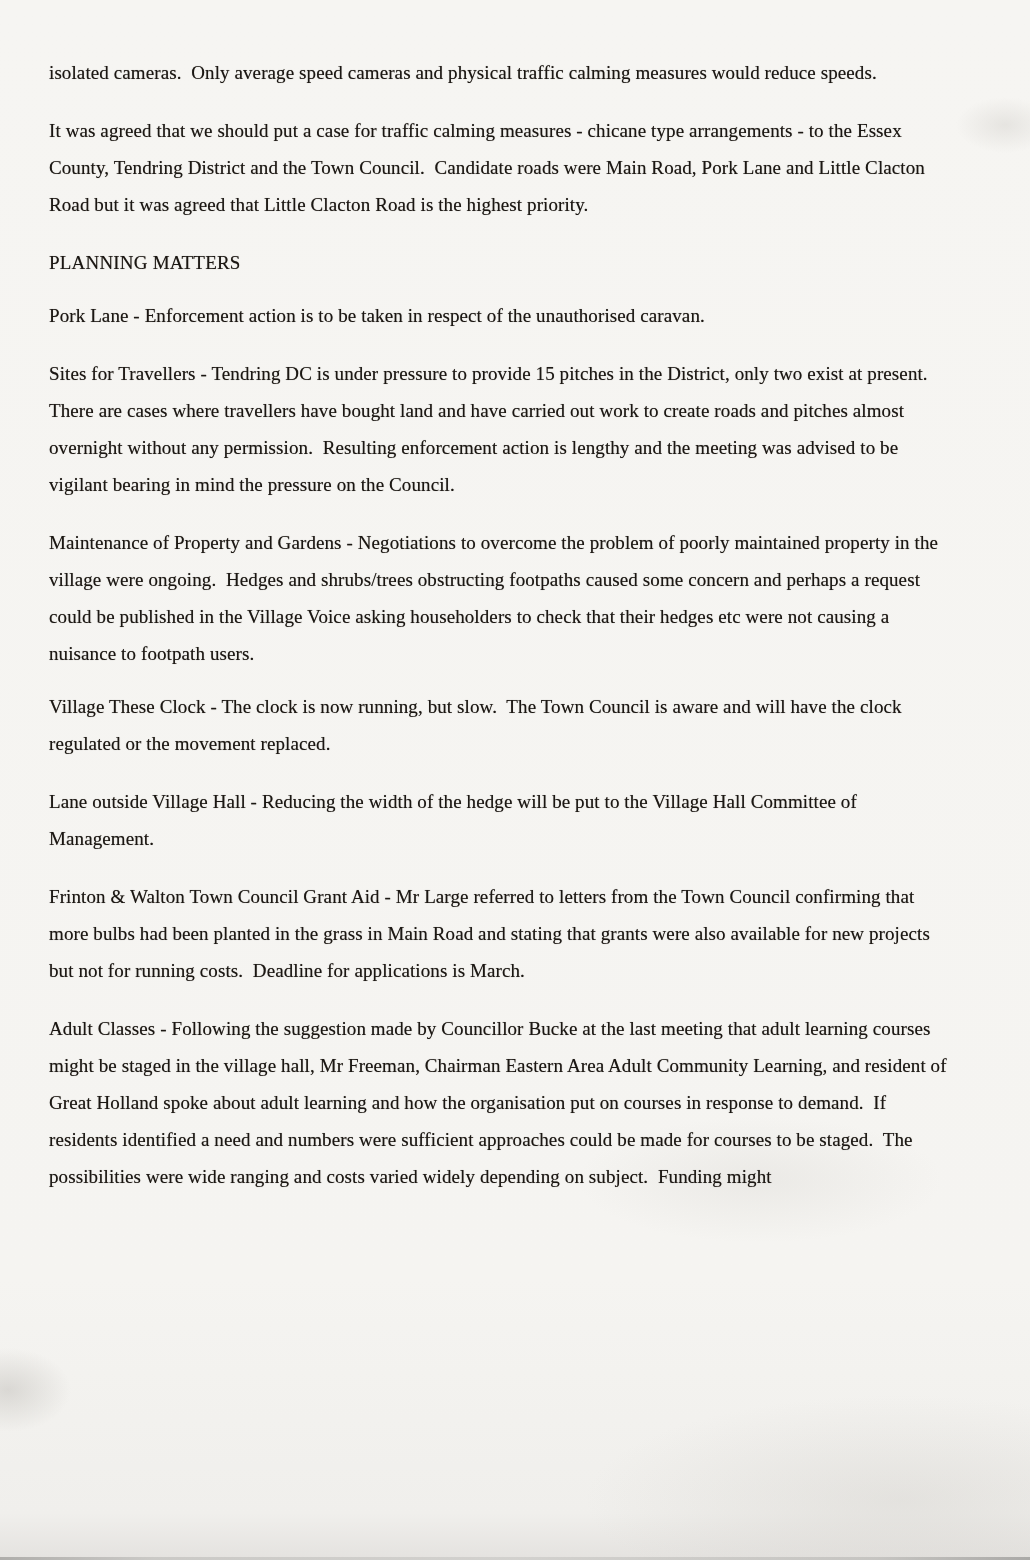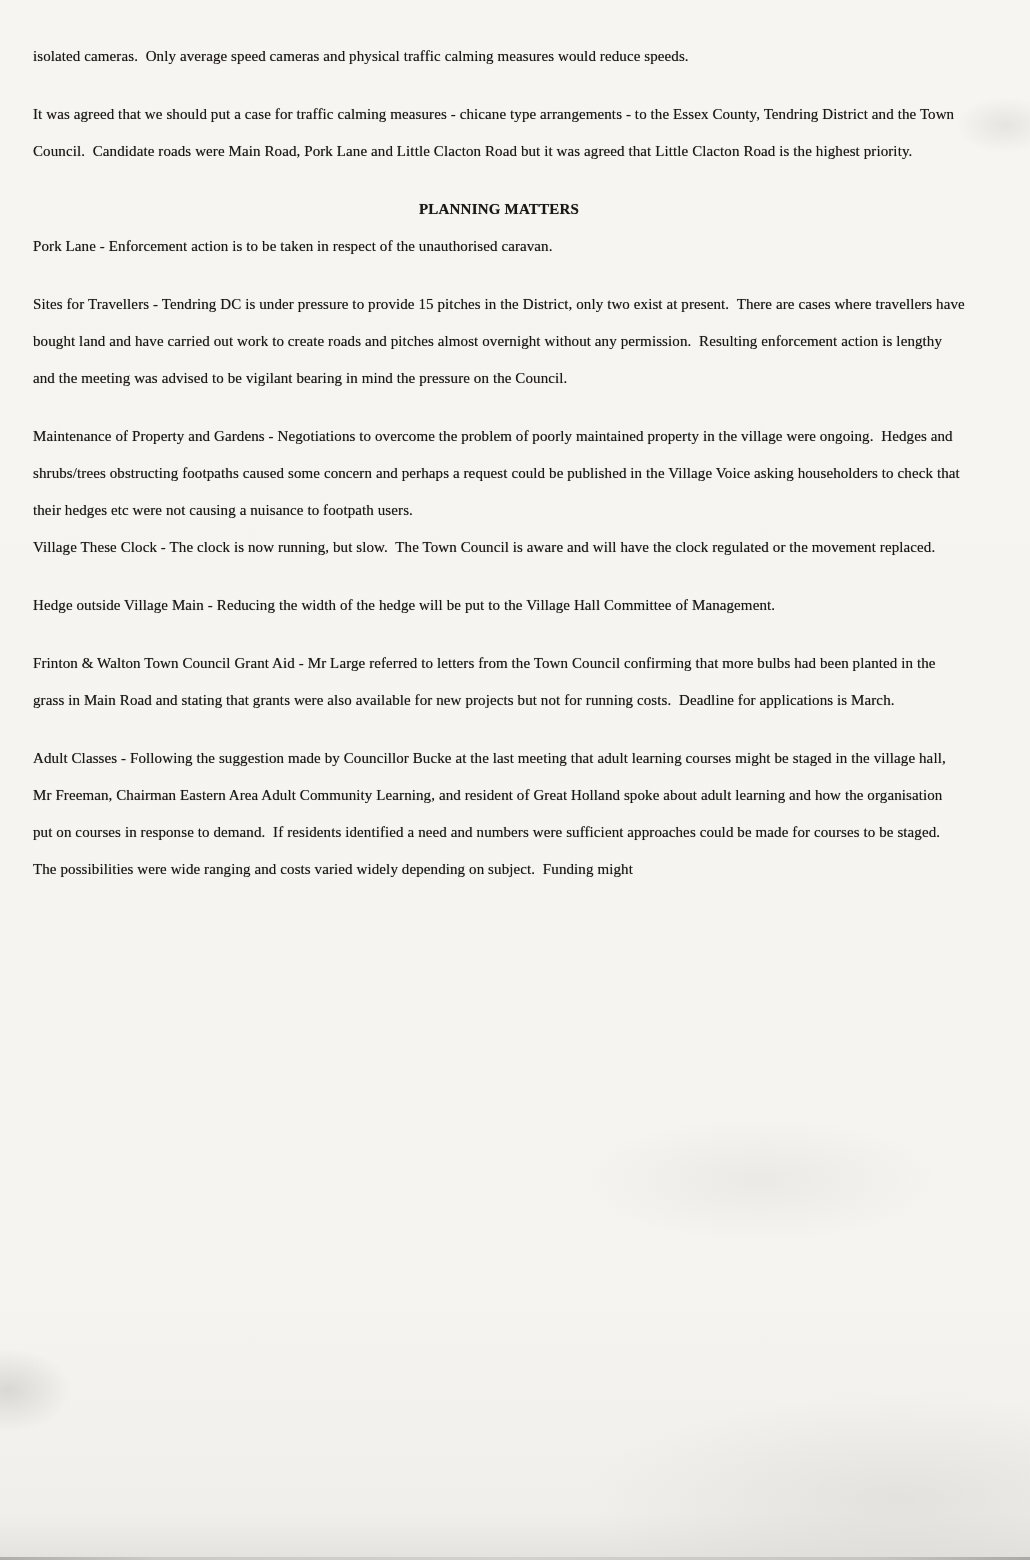--- a/index.html
+++ b/index.html
@@ -21,34 +21,33 @@
     padding: 38px 65px 0 33px;
     color: #1b1713;
     background:
       radial-gradient(ellipse 90px 60px at 8px 1390px, rgba(187,184,179,0.45), rgba(187,184,179,0) 70%),
       radial-gradient(ellipse 260px 90px at 760px 1180px, rgba(205,202,197,0.25), rgba(205,202,197,0) 70%),
       radial-gradient(ellipse 420px 140px at 900px 1500px, rgba(198,195,190,0.30), rgba(198,195,190,0) 75%),
       radial-gradient(ellipse 70px 40px at 1005px 125px, rgba(200,197,192,0.35), rgba(200,197,192,0) 70%),
       linear-gradient(180deg, #f6f5f2 0%, #f5f4f1 82%, #f0efec 97%, #e4e2df 100%);
   }
   .para, .heading {
-    margin: 0;
-    font-size: 15px;
+    margin: 16px;
+    font-size: 19px;
     line-height: 37px;
     letter-spacing: 0.1px;
     text-shadow: 0 0 0.7px rgba(25, 18, 10, 0.55);
   }
   .para:not(.tight):not(:first-child),
   .heading {
     margin-top: 21px;
   }
   .heading {
-    font-weight: bold;
+    font-weight: normal;
     letter-spacing: 0.2px;
-    text-align: center;
   }
   .para .body-text, .para.plain {
     white-space: pre-wrap;
   }
   .lead {
     font-weight: normal;
   }
   .scan-edge {
     position: absolute;
     left: 0;
@@ -73,20 +72,20 @@
 
   <p class="para tight"><b class="lead">Pork Lane -</b> <span class="body-text">Enforcement action is to be taken in respect of the unauthorised caravan.</span></p>
 
   <p class="para"><b class="lead">Sites for Travellers -</b> <span class="body-text">Tendring DC is under pressure to provide 15 pitches in the District, only two exist at present.  There are cases where travellers have bought land and have carried out work to create roads and pitches almost overnight without any permission.  Resulting enforcement action is lengthy and the meeting was advised to be vigilant bearing in mind the pressure on the Council.</span></p>
 
   <p class="para"><b class="lead">Maintenance of Property and Gardens -</b> <span class="body-text">Negotiations to overcome the problem of poorly maintained property in the village were ongoing.  Hedges and shrubs/trees obstructing footpaths caused some concern and perhaps a request could be published in the Village Voice asking householders to check that their hedges etc were not causing a nuisance to footpath users.</span></p>
 
 
   <p class="para tight"><b class="lead">Village These Clock -</b> <span class="body-text">The clock is now running, but slow.  The Town Council is aware and will have the clock regulated or the movement replaced.</span></p>
 
-  <p class="para"><b class="lead">Hedge outside Village Main -</b> <span class="body-text">Reducing the width of the hedge will be put to the Village Hall Committee of Management.</span></p>
+  <p class="para"><b class="lead">Lane outside Village Hall -</b> <span class="body-text">Reducing the width of the hedge will be put to the Village Hall Committee of Management.</span></p>
 
   <p class="para"><b class="lead">Frinton &amp; Walton Town Council Grant Aid -</b> <span class="body-text">Mr Large referred to letters from the Town Council confirming that more bulbs had been planted in the grass in Main Road and stating that grants were also available for new projects but not for running costs.  Deadline for applications is March.</span></p>
 
   <p class="para"><b class="lead">Adult Classes -</b> <span class="body-text">Following the suggestion made by Councillor Bucke at the last meeting that adult learning courses might be staged in the village hall, Mr Freeman, Chairman Eastern Area Adult Community Learning, and resident of Great Holland spoke about adult learning and how the organisation put on courses in response to demand.  If residents identified a need and numbers were sufficient approaches could be made for courses to be staged.  The possibilities were wide ranging and costs varied widely depending on subject.  Funding might</span></p>
 
   <div class="scan-edge"></div>
 </div>
 
 </body></html>

